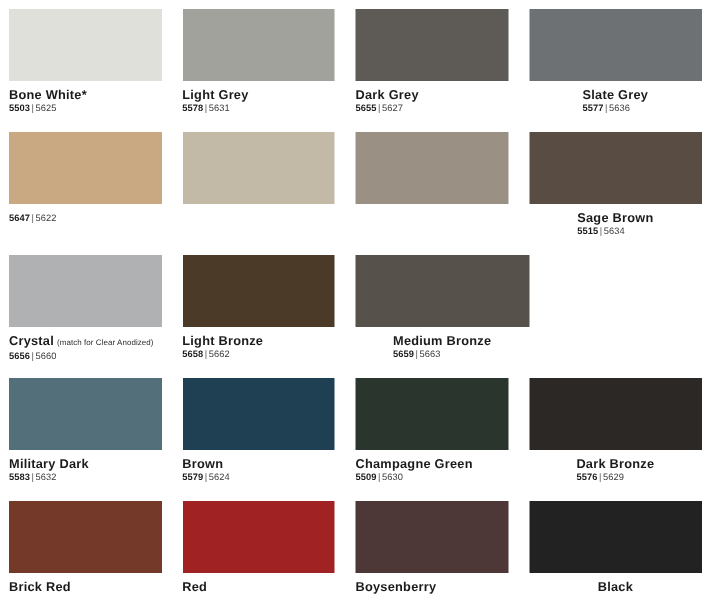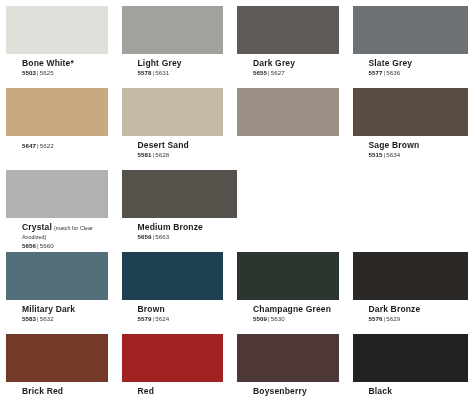--- a/index.html
+++ b/index.html
@@ -30,30 +30,30 @@
   }
   .swatch-cell {
     width: 25%;
     box-sizing: border-box;
     padding-right: 14px;
     display: flex;
     flex-direction: column;
   }
   .swatch-cell:last-child {
     padding-right: 0;
+    align-items: center;
   }
   .swatch-chip {
     width: 100%;
     height: 48px;
     flex: 0 0 auto;
   }
   .swatch-caption {
     padding-top: 5px;
     line-height: 1.05;
-    margin-left: 16px;
   }
   .swatch-name {
     font-size: 8.5px;
     font-weight: bold;
     color: #1b1b1b;
     letter-spacing: 0.02em;
     display: block;
   }
   .swatch-note {
     font-size: 5.3px;
@@ -118,42 +118,45 @@
     </div>
     <div class="chart-row">
       <div class="swatch-cell">
         <div class="swatch-chip" style="background-color: rgb(200, 169, 130);"></div>
         <div class="swatch-caption">
           <span class="swatch-codes"><span class="code-primary">5647</span><span class="code-sep">|</span><span class="code-secondary">5622</span></span>
         </div>
       </div>
       <div class="swatch-cell">
         <div class="swatch-chip" style="background-color: rgb(194, 186, 167);"></div>
-        <div class="swatch-caption">
-          <span class="swatch-name"><span>Desert Sand</span></span>
-          <span class="swatch-codes"><span class="code-primary">5581</span><span class="code-sep">|</span><span class="code-secondary">5628</span></span>
-        </div>
       </div>
       <div class="swatch-cell">
         <div class="swatch-chip" style="background-color: rgb(155, 144, 132);"></div>
       </div>
       <div class="swatch-cell">
         <div class="swatch-chip" style="background-color: rgb(89, 76, 66);"></div>
         <div class="swatch-caption">
           <span class="swatch-name"><span>Sage Brown</span></span>
           <span class="swatch-codes"><span class="code-primary">5515</span><span class="code-sep">|</span><span class="code-secondary">5634</span></span>
         </div>
       </div>
     </div>
     <div class="chart-row">
       <div class="swatch-cell">
         <div class="swatch-chip" style="background-color: rgb(175, 177, 178);"></div>
         <div class="swatch-caption">
           <span class="swatch-name"><span>Crystal</span><span class="swatch-note">(match for Clear Anodized)</span></span>
           <span class="swatch-codes"><span class="code-primary">5656</span><span class="code-sep">|</span><span class="code-secondary">5660</span></span>
+        </div>
+      </div>
+      <div class="swatch-cell">
+        <div class="swatch-chip" style="background-color: rgb(75, 58, 39);"></div>
+        <div class="swatch-caption">
+          <span class="swatch-name"><span>Light Bronze</span></span>
+          <span class="swatch-codes"><span class="code-primary">5658</span><span class="code-sep">|</span><span class="code-secondary">5662</span></span>
         </div>
       </div>
       <div class="swatch-cell">
         <div class="swatch-chip" style="background-color: rgb(87, 81, 75);"></div>
         <div class="swatch-caption">
           <span class="swatch-name"><span>Medium Bronze</span></span>
           <span class="swatch-codes"><span class="code-primary">5659</span><span class="code-sep">|</span><span class="code-secondary">5663</span></span>
         </div>
       </div>
     </div>

